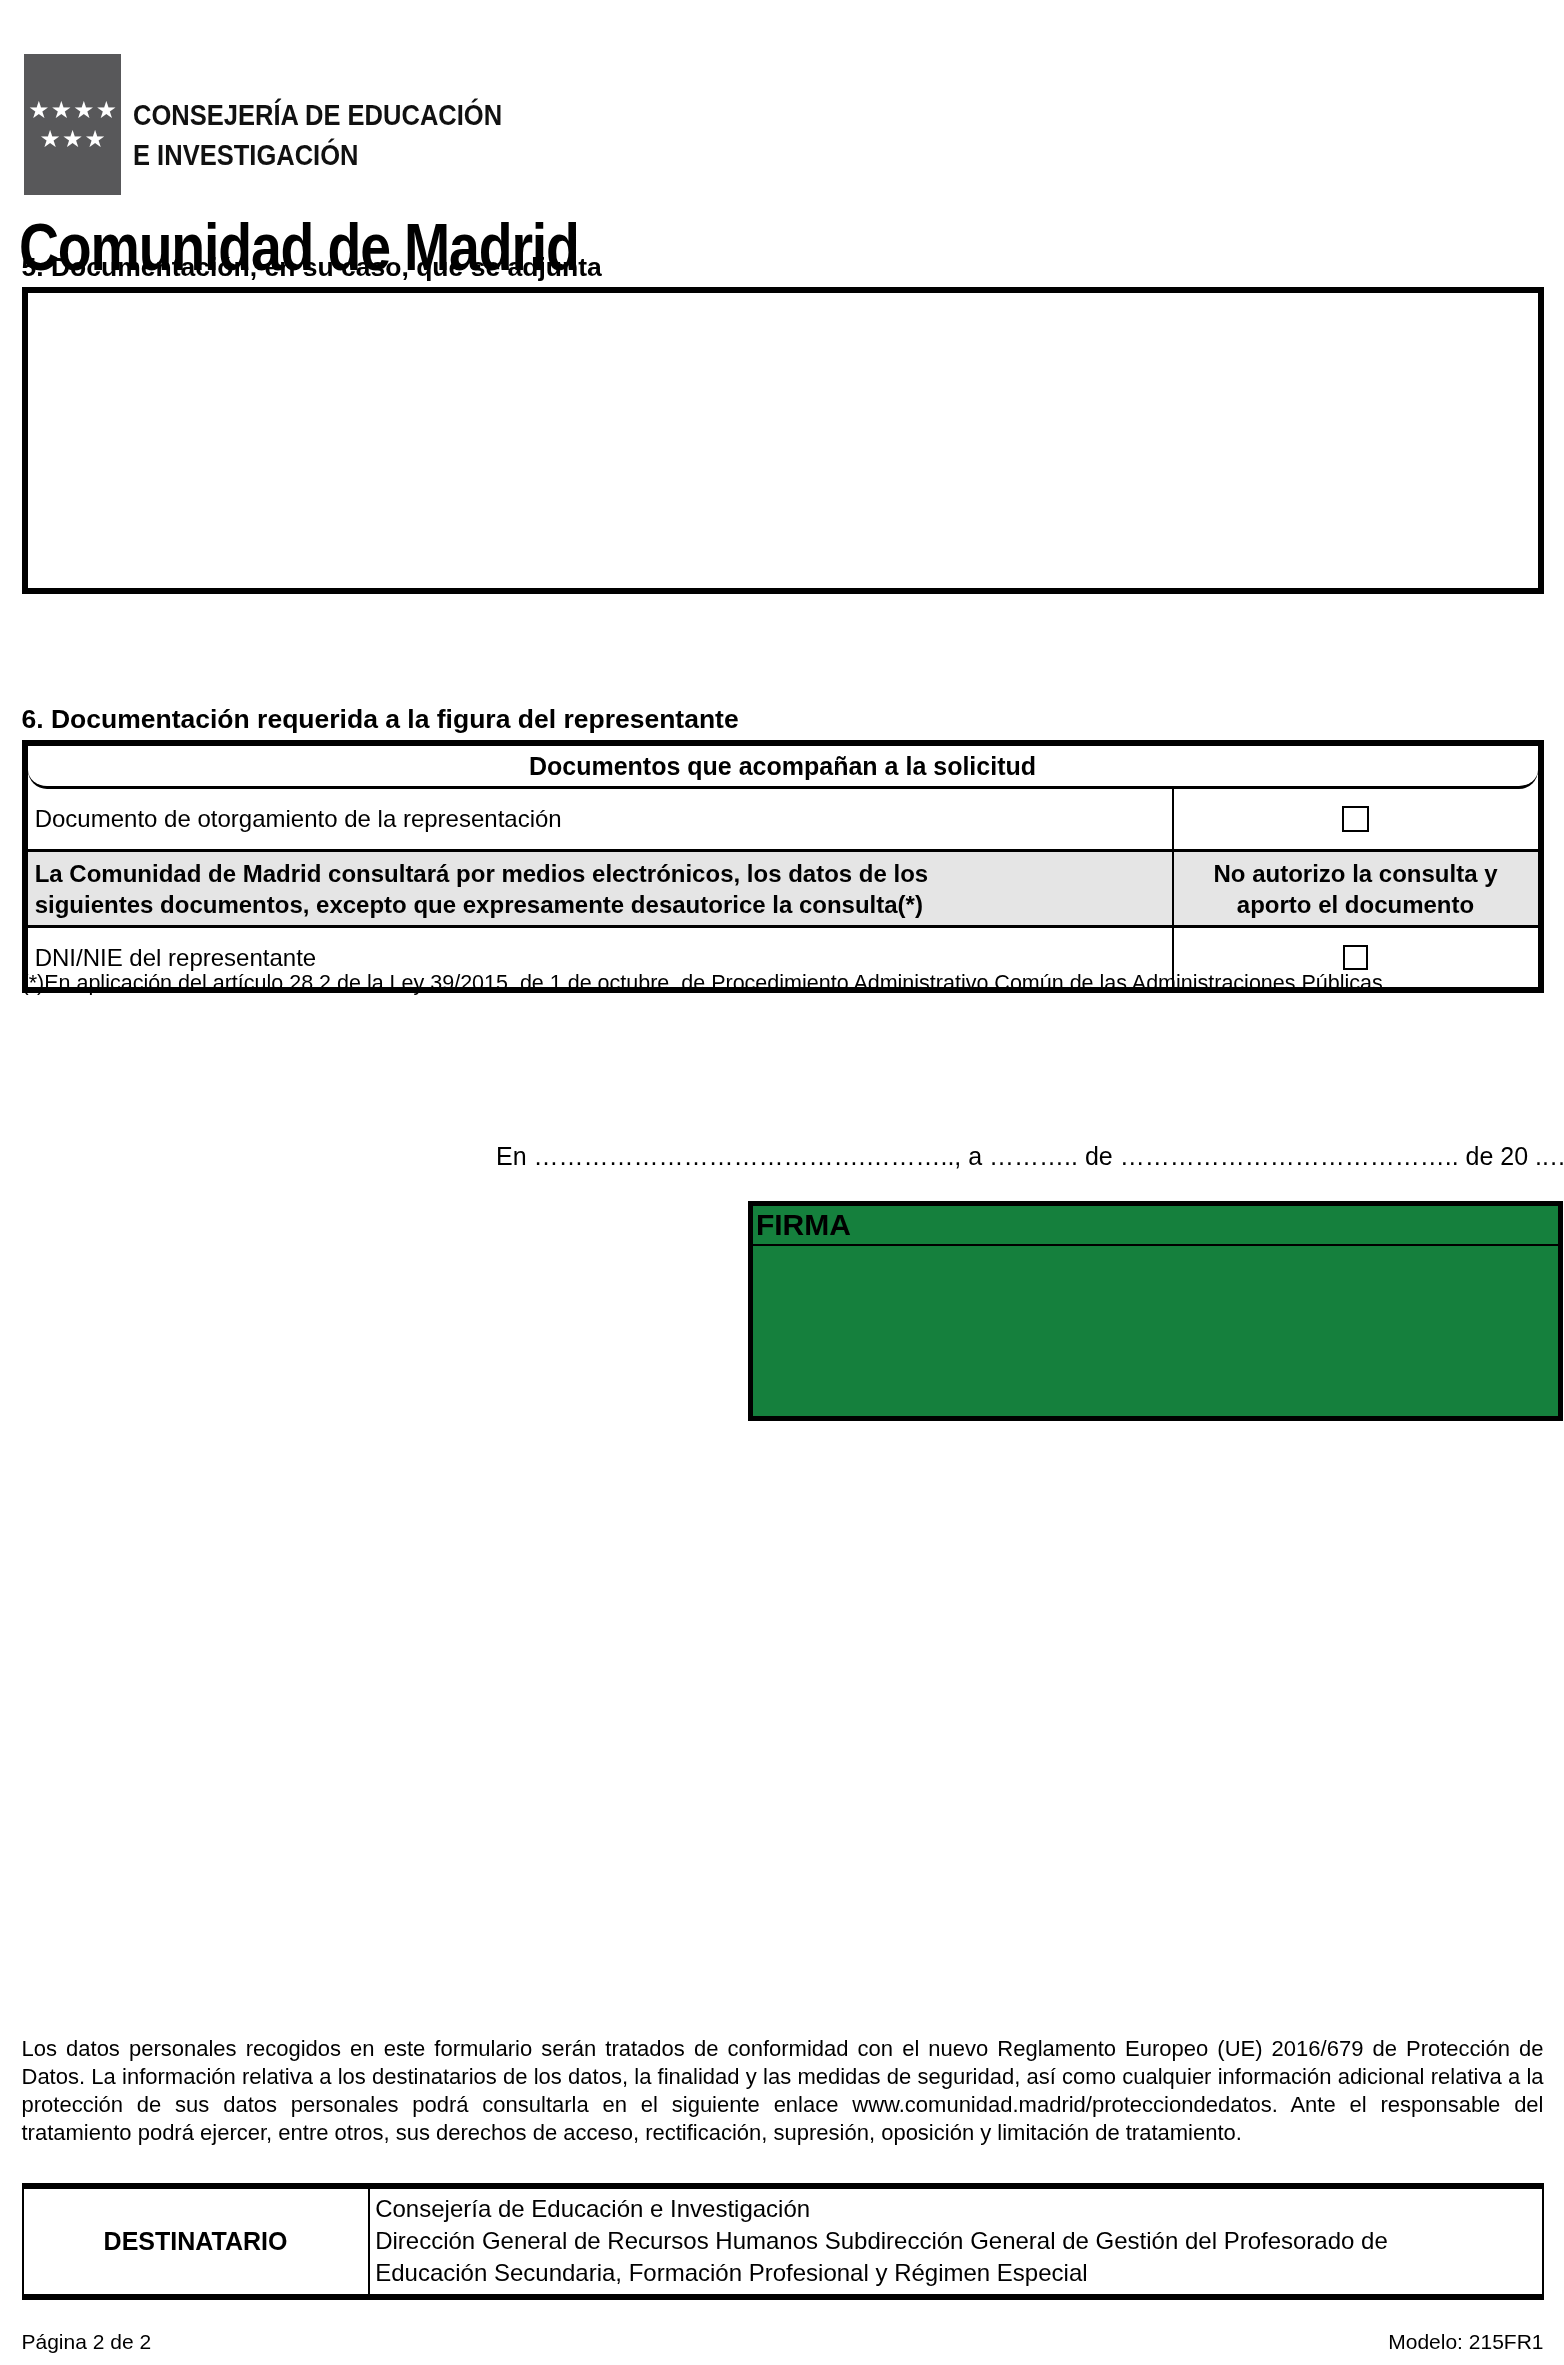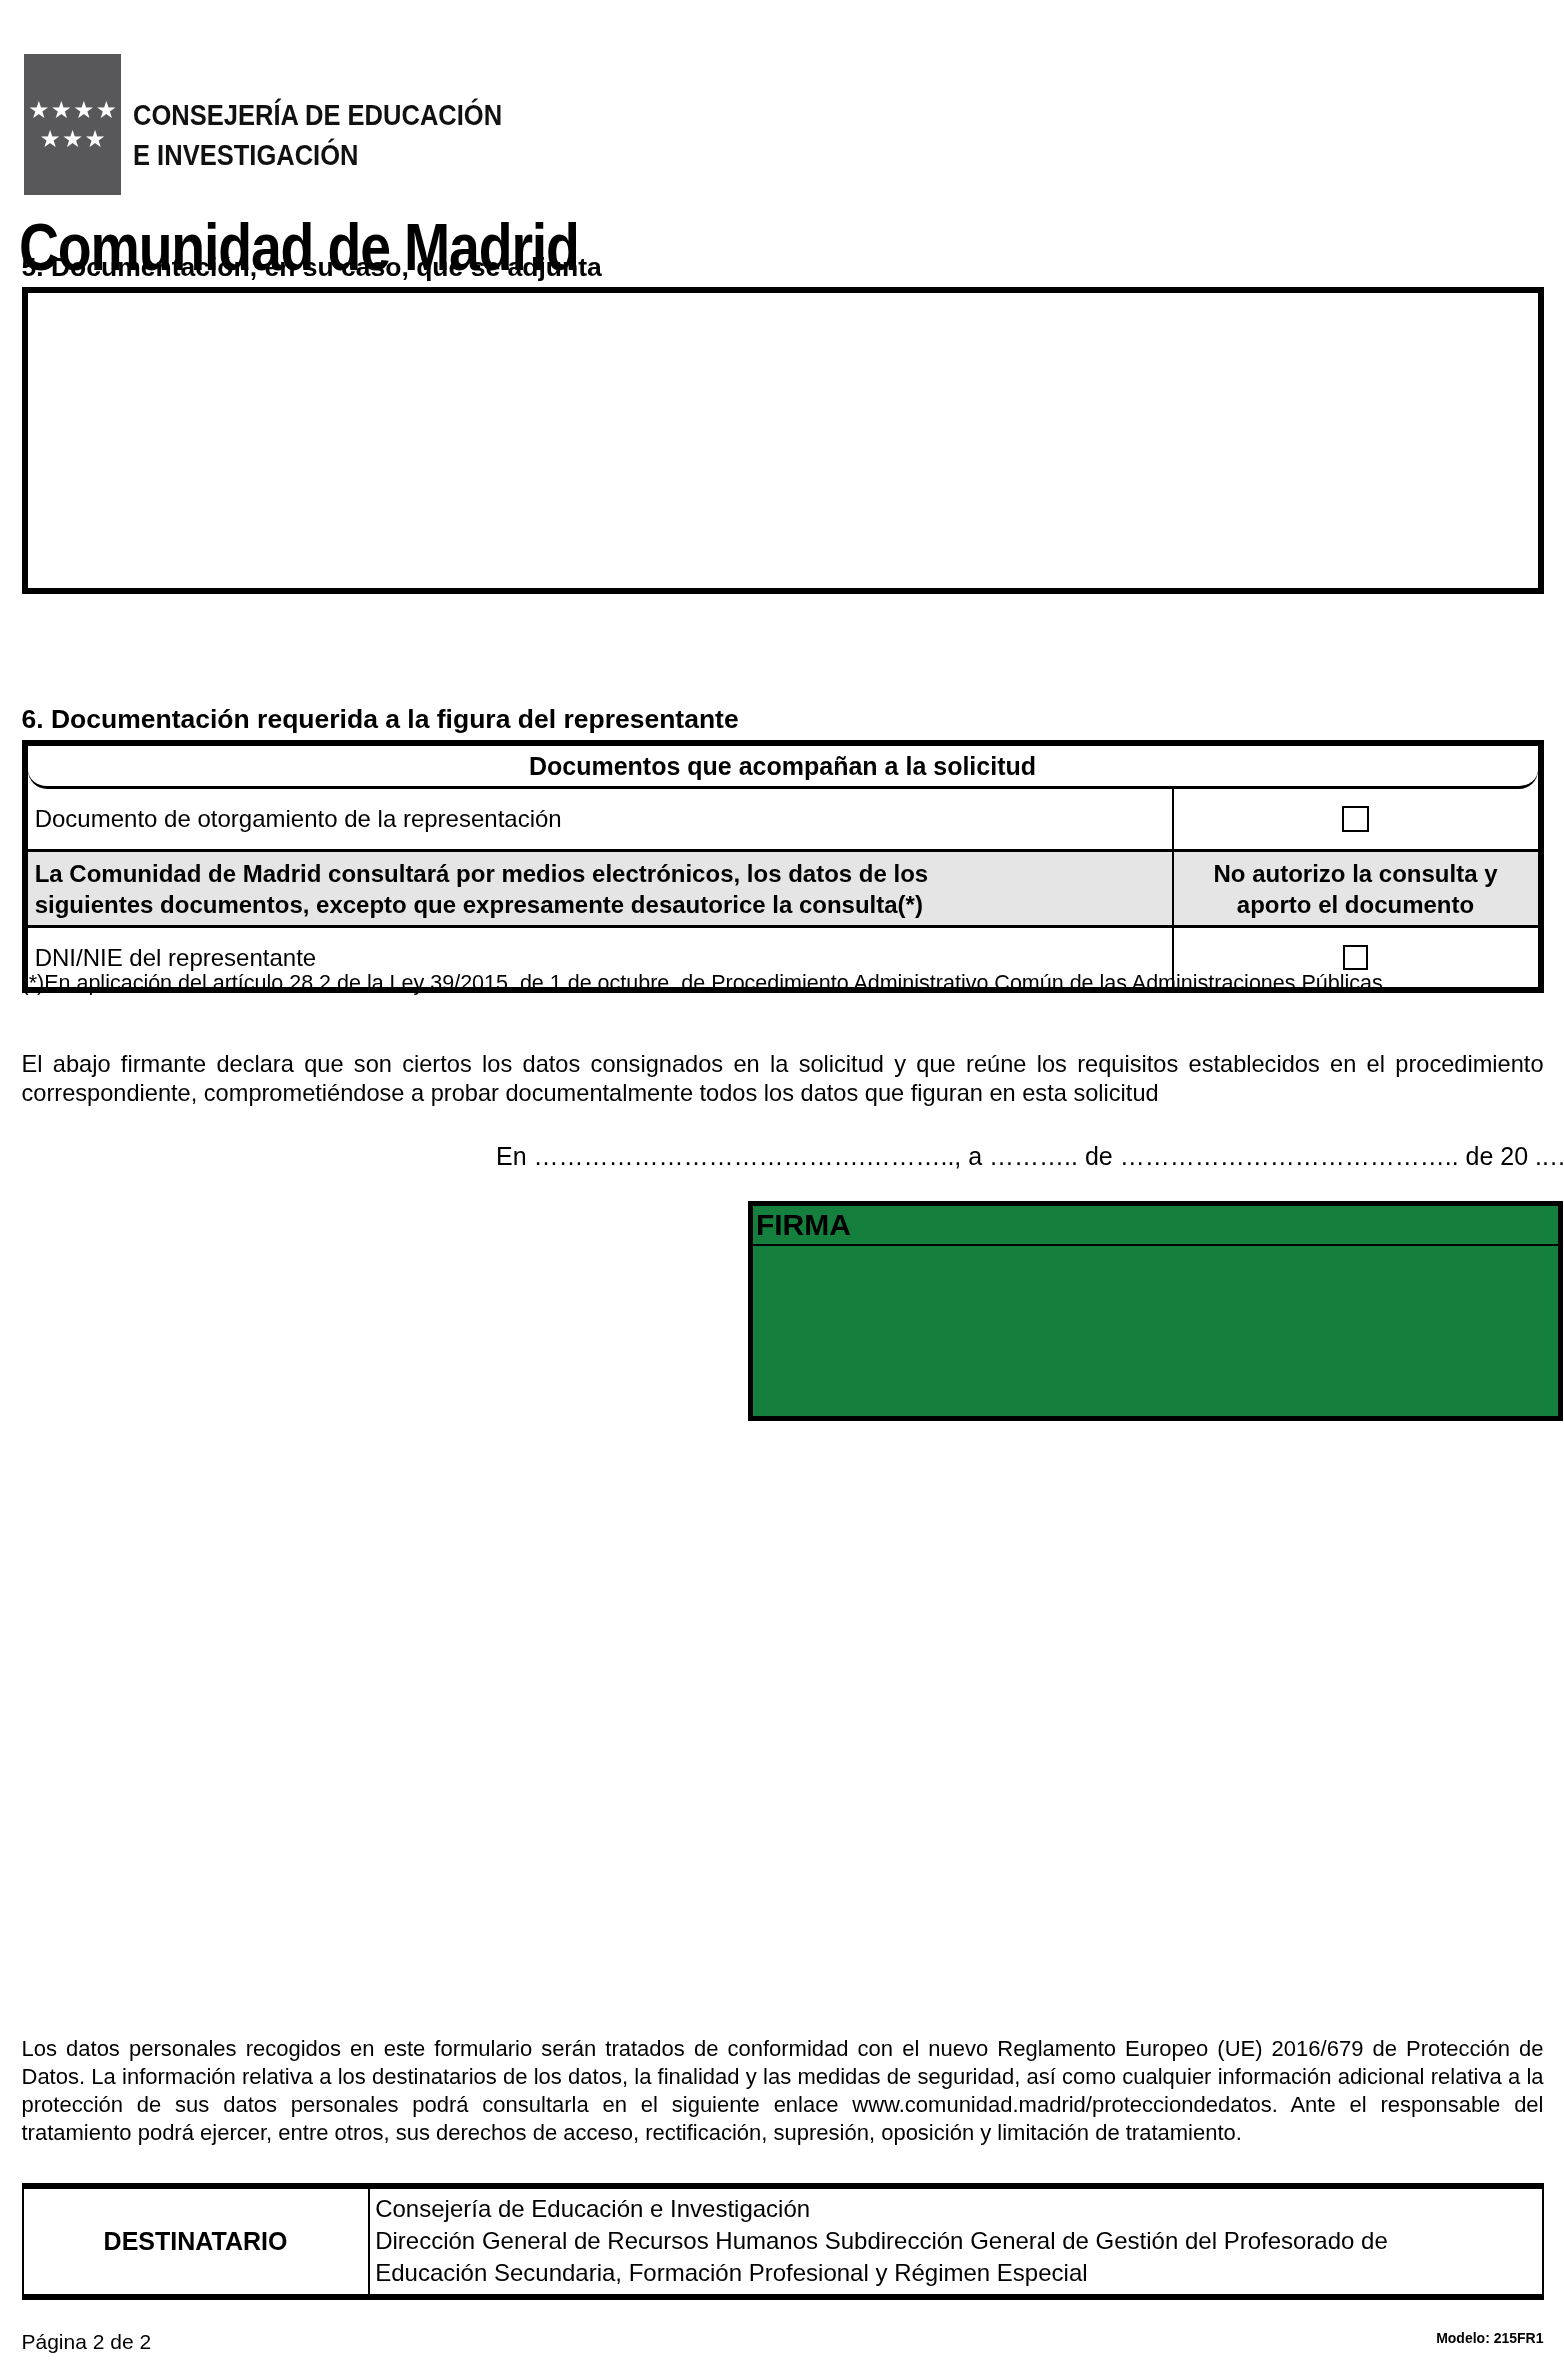--- a/index.html
+++ b/index.html
@@ -131,21 +131,21 @@
   }
   .dest-body {
     flex: 1; padding: 4.3px 2.9px 4.3px 5.7px;
     font-size: 24px; line-height: 32px;
   }
   
   .footer-left {
     position: absolute; left: 21.5px; top: 2330px; font-size: 21px;
   }
   .footer-right {
-    position: absolute; right: 21.5px; top: 2330px; font-size: 14px; text-align: right; font-weight: bold;
+    position: absolute; right: 21.5px; top: 2330px; font-size: 21px; text-align: right;
   }
 </style>
 </head>
 <body>
 
 <div class="page">
 
   <div class="logo-box">
     <div class="flag-row">
       <span>★</span>
@@ -185,21 +185,20 @@
     </div>
     <div class="t6-row row-dni">
       <div class="t6-left">DNI/NIE del representante</div>
       <div class="t6-right">
         <span class="checkbox"></span>
       </div>
     </div>
   </div>
   <div class="footnote">(*)En aplicación del artículo 28.2 de la Ley 39/2015, de 1 de octubre, de Procedimiento Administrativo Común de las Administraciones Públicas.</div>
 
-  <div class="declaration">El abajo firmante declara que son ciertos los datos consignados en la solicitud y que reúne los requisitos establecidos en el procedimiento correspondiente, comprometiéndose a probar documentalmente todos los datos que figuran en esta solicitud</div>
 
   <div class="dateline">En ………………………………….……….., a ……….. de ………………………………….. de 20 ..…</div>
 
   <div class="firma-box">
     <div class="firma-label-row">FIRMA</div>
     <div class="firma-area"></div>
   </div>
 
   <div class="privacy">Los datos personales recogidos en este formulario serán tratados de conformidad con el nuevo Reglamento Europeo (UE) 2016/679 de Protección de Datos. La información relativa a los destinatarios de los datos, la finalidad y las medidas de seguridad, así como cualquier información adicional relativa a la protección de sus datos personales podrá consultarla en el siguiente enlace www.comunidad.madrid/protecciondedatos. Ante el responsable del tratamiento podrá ejercer, entre otros, sus derechos de acceso, rectificación, supresión, oposición y limitación de tratamiento.</div>
 

